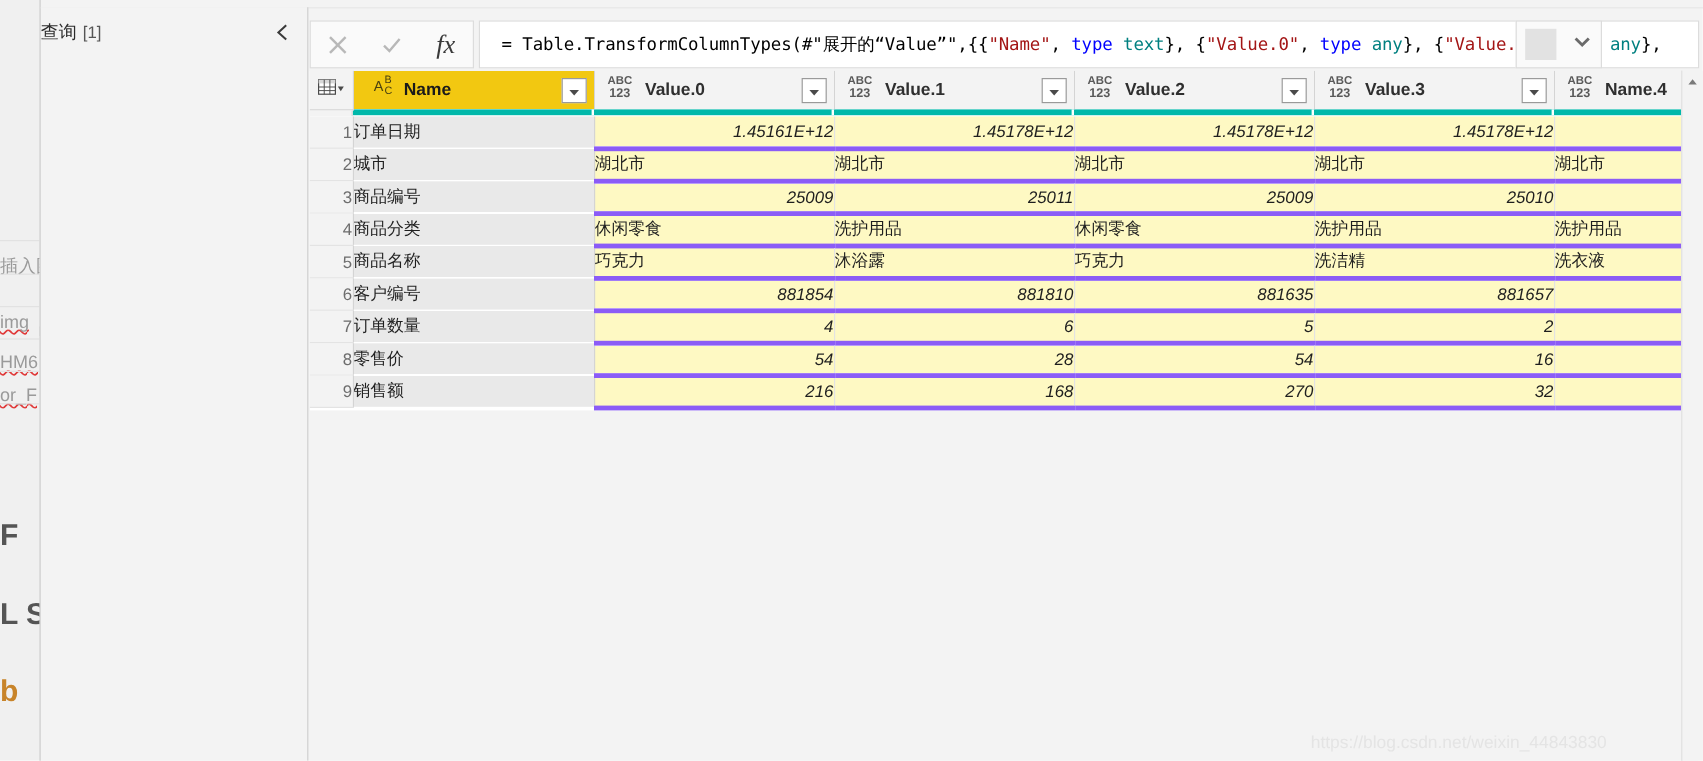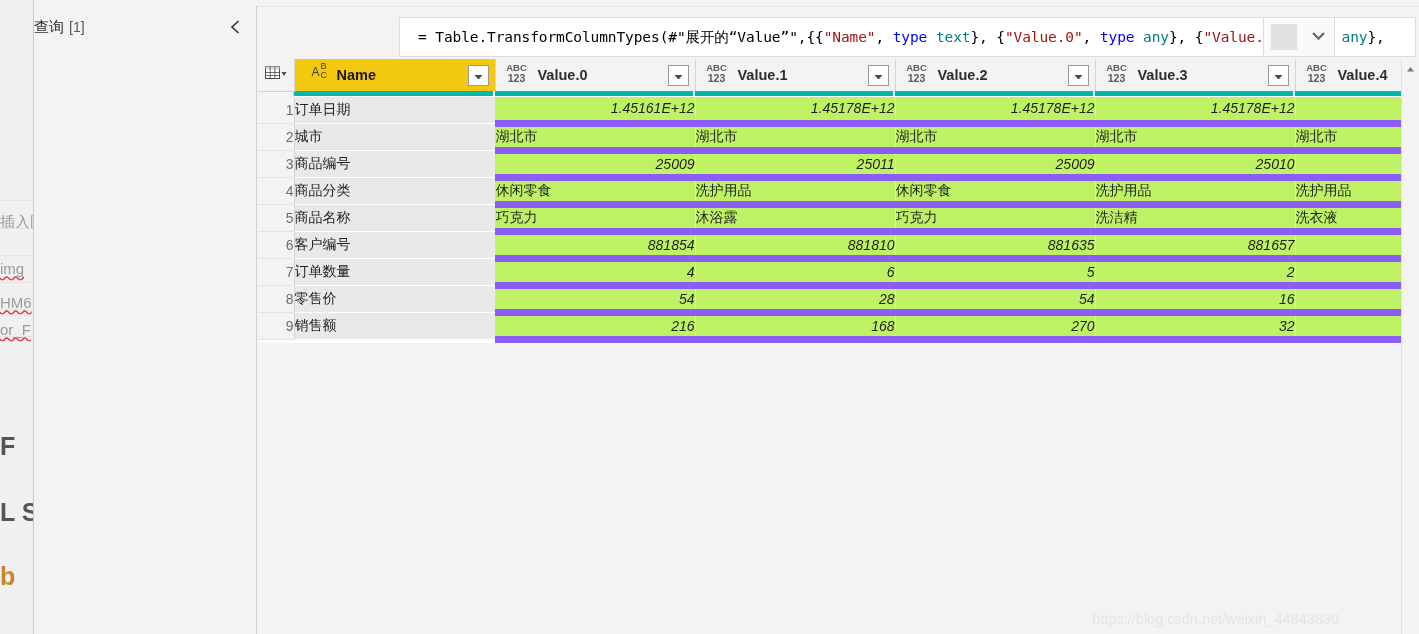--- a/index.html
+++ b/index.html
@@ -222,23 +222,23 @@
   td.namecell {
     background: #e9e9e9;
     color: #1f1f1f;
     padding-left: 9px;
     border-bottom: 1px solid #ffffff;
     border-right: 1px solid #d4d4d4;
     vertical-align: middle;
     font-size: 14.5px;
   }
   td.valcell {
-    background: #bef264;
+    background: #fef9c3;
     color: #1f1f1f;
-    border-bottom: 7px solid #8b5cf6;
+    border-bottom: 4px solid #8b5cf6;
     border-right: 1px solid #e3e3e3;
     vertical-align: middle;
     padding-left: 9px; padding-right: 9px;
     font-size: 14.5px;
   }
   td.valcell.num { text-align: right; font-style: italic; }
   td.valcell.txt { text-align: left; }
   td.valcell.empty { }
 
   
@@ -303,20 +303,40 @@
           <span>
             <svg width="13" height="16" viewBox="0 0 13 16">
               <polyline points="9.5,2 3,8 9.5,14" fill="none" stroke="#3a3a3a" stroke-width="1.7"></polyline>
             </svg>
           </span>
         </div>
       </div>
     </div>
 
     <div class="formula-row">
+      <div class="fbar-buttons">
+        <div class="fbtn">
+          <span>
+            <svg width="19" height="19" viewBox="0 0 19 19">
+              <line x1="3" y1="3" x2="16" y2="16" stroke="#b8b8b8" stroke-width="2"></line>
+              <line x1="16" y1="3" x2="3" y2="16" stroke="#b8b8b8" stroke-width="2"></line>
+            </svg>
+          </span>
+        </div>
+        <div class="fbtn">
+          <span>
+            <svg width="19" height="19" viewBox="0 0 19 19">
+              <polyline points="3,10 7.5,14.5 16,4.5" fill="none" stroke="#b8b8b8" stroke-width="2"></polyline>
+            </svg>
+          </span>
+        </div>
+        <div class="fbtn">
+          <span class="fx-label">fx</span>
+        </div>
+      </div>
       <div class="formula-input">
         <span class="formula-text" id="formula-text"><span>= Table.TransformColumnTypes(#"展开的“Value”",{{</span><span class="tok-str">"Name"</span><span>, </span><span class="tok-kw">type</span><span> </span><span class="tok-type">text</span><span>}, {</span><span class="tok-str">"Value.0"</span><span>, </span><span class="tok-kw">type</span><span> </span><span class="tok-type">any</span><span>}, {</span><span class="tok-str">"Value.1"</span><span>, </span><span class="tok-kw">type</span><span> </span><span class="tok-type">any</span><span>},</span></span>
       </div>
       <div class="formula-expand">
         <div class="fexp-block"></div>
         <span>
           <svg width="17" height="13" viewBox="0 0 17 13">
             <polyline points="3,4 8.5,9.5 14,4" fill="none" stroke="#6b6b6b" stroke-width="2.4"></polyline>
           </svg>
         </span>
@@ -396,21 +416,21 @@
                 </div>
                 <div class="filter-btn">
                   <span><svg width="11" height="8" viewBox="0 0 11 8">
                       <polygon points="1.5,2 9.5,2 5.5,6.5" fill="#4a4a4a"></polygon>
                     </svg></span>
                 </div>
               </th>
               <th class="colhdr">
                 <div class="hdr-inner">
                   <span class="type-ico"><span class="abc123"><span class="a1">ABC</span><span class="a2">123</span></span></span>
-                  <span class="col-name">Value.4</span>
+                  <span class="col-name">Name.4</span>
                 </div>
               </th>
             </tr>
           <tr class="qualbar" id="quality-row">
               <td>
                 <div class="qual-gutter"></div>
               </td>
               <td>
                 <div class="qual-cell"></div>
               </td>

